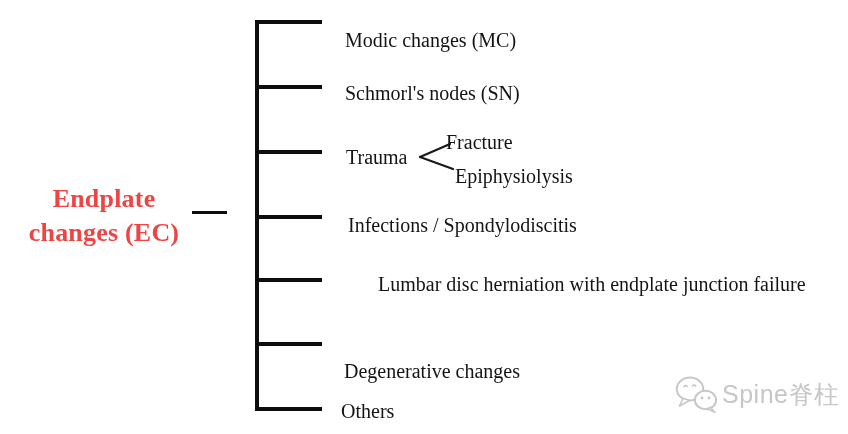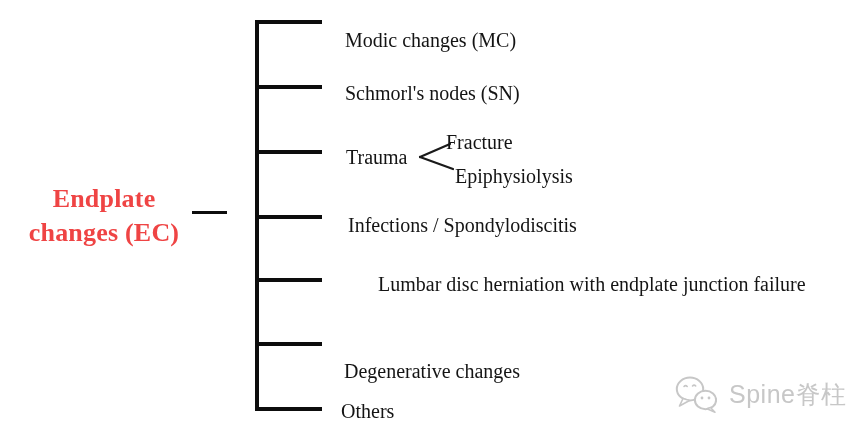--- a/index.html
+++ b/index.html
@@ -100,21 +100,21 @@
   .sub-fracture { left: 430px; top: 142px; margin-left: 16px; }
   .sub-epiphysiolysis { left: 455px; top: 176px; }
 
   
   .watermark {
     position: absolute;
     left: 675px;
     top: 376px;
     display: flex;
     align-items: center;
-    gap: 12px;
+    gap: 5px;
   }
   .watermark-icon { display: block; }
   .watermark-text {
     font-family: "Liberation Sans", sans-serif;
     font-size: 25px;
     letter-spacing: 0.5px;
     color: #c7c7c7;
     text-shadow: 1px 1px 0 #ffffff;
     white-space: nowrap;
   }

